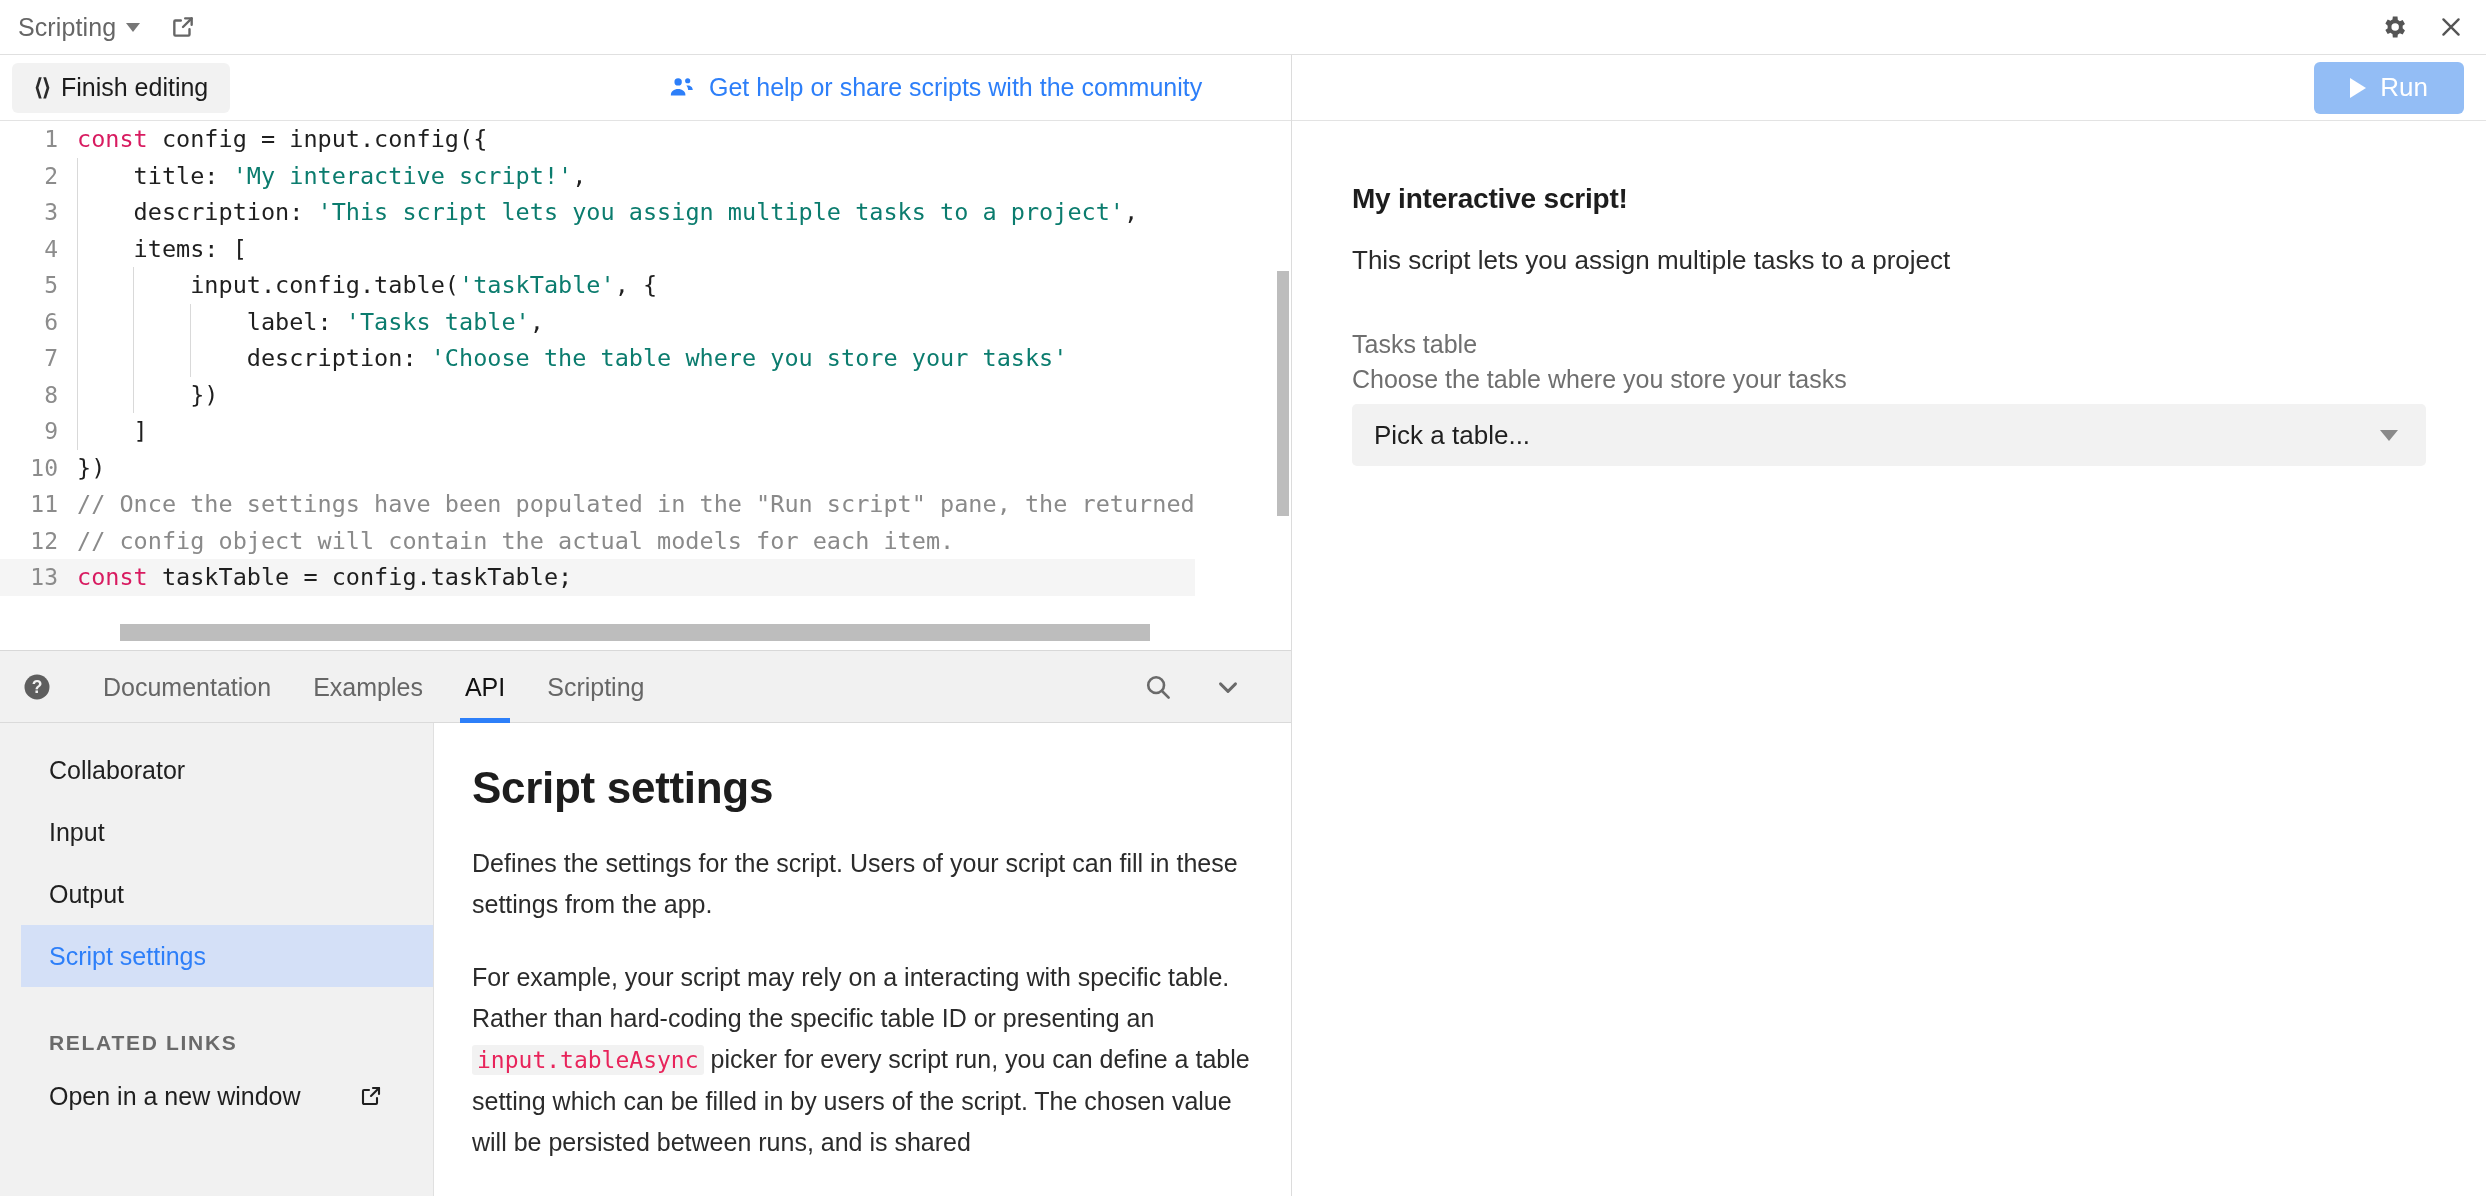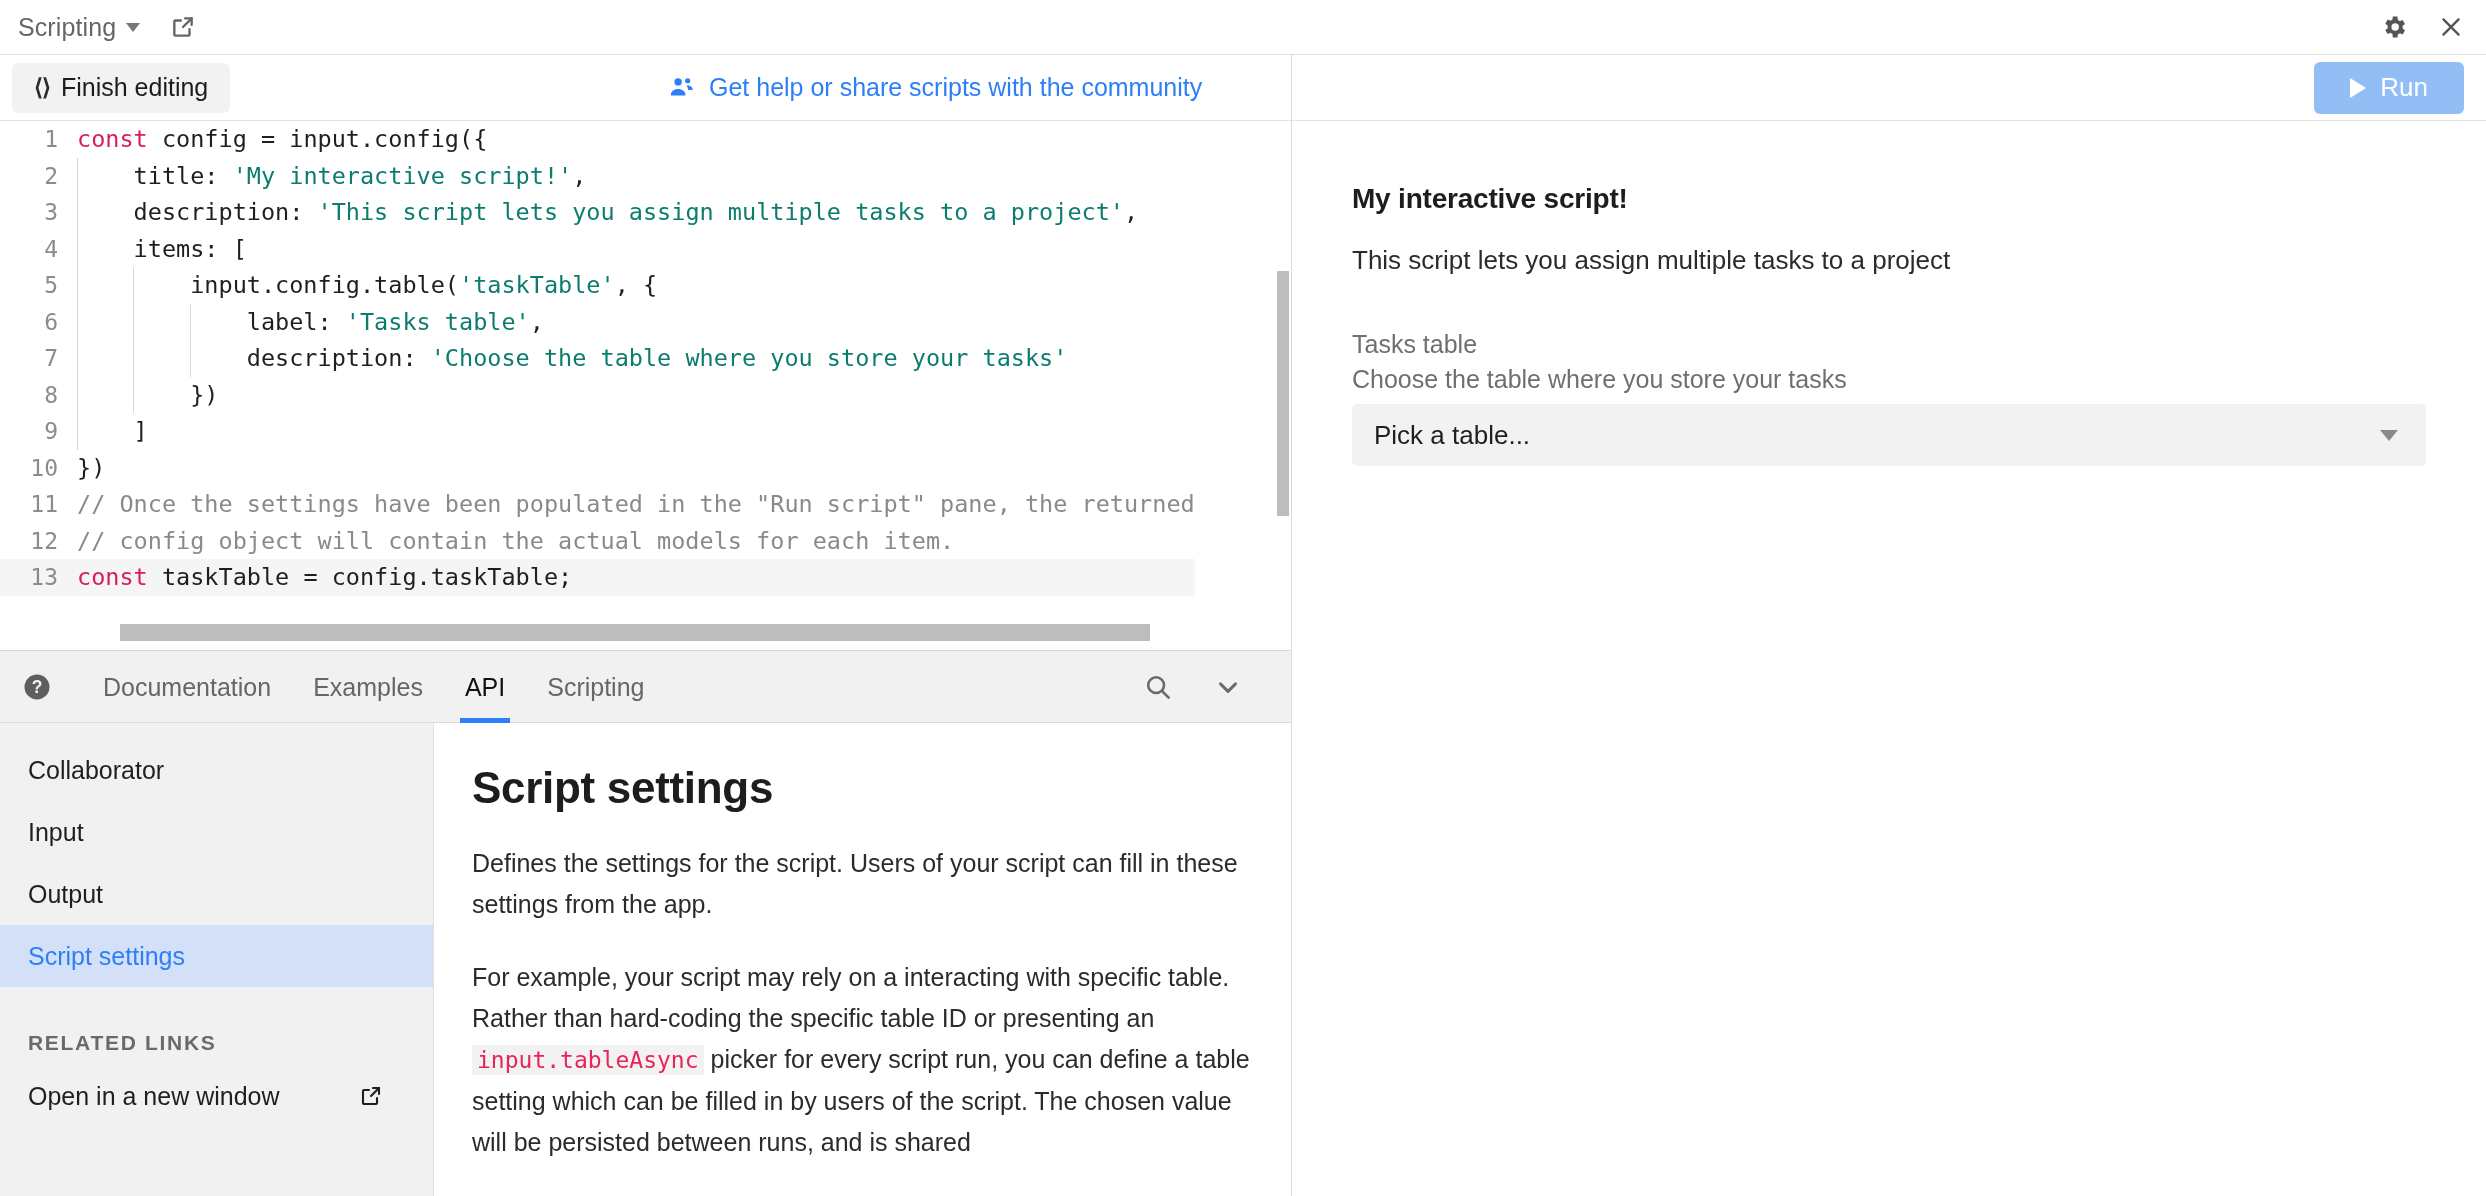--- a/index.html
+++ b/index.html
@@ -214,20 +214,21 @@
     display: flex;
     min-height: 0;
     background: #ffffff;
   }
   .docs-nav {
     width: 434px;
     background: #f1f1f1;
     border-right: 1px solid #e0e0e0;
     padding-top: 16px;
     overflow: hidden;
+    padding-left: 21px;
   }
   .nav-item {
     height: 62px;
     display: flex;
     align-items: center;
     padding: 0 28px;
     font-size: 25px;
     color: #1f1f1f;
     cursor: pointer;
   }

